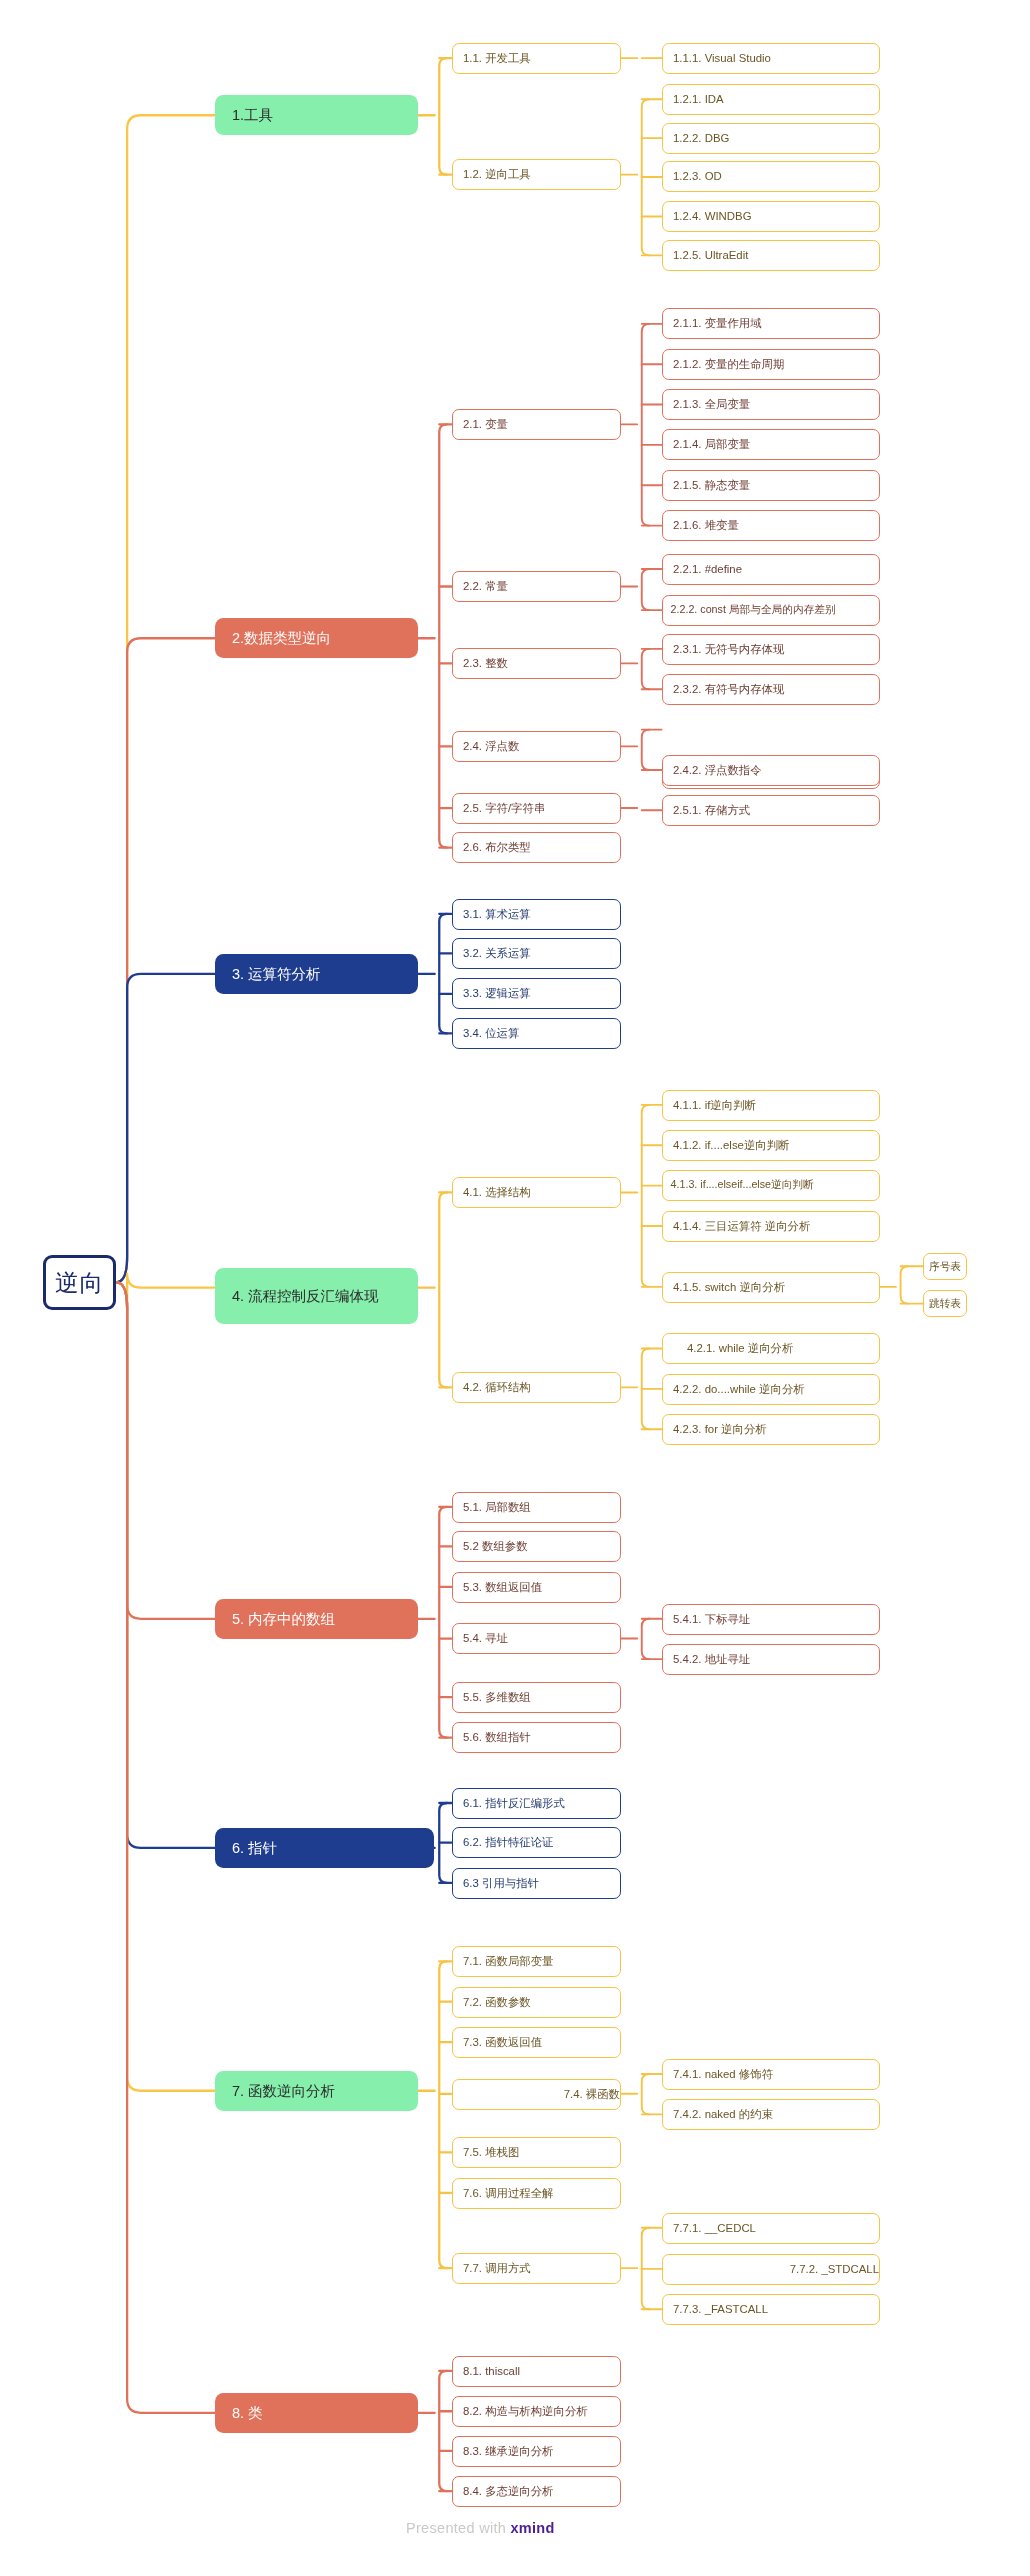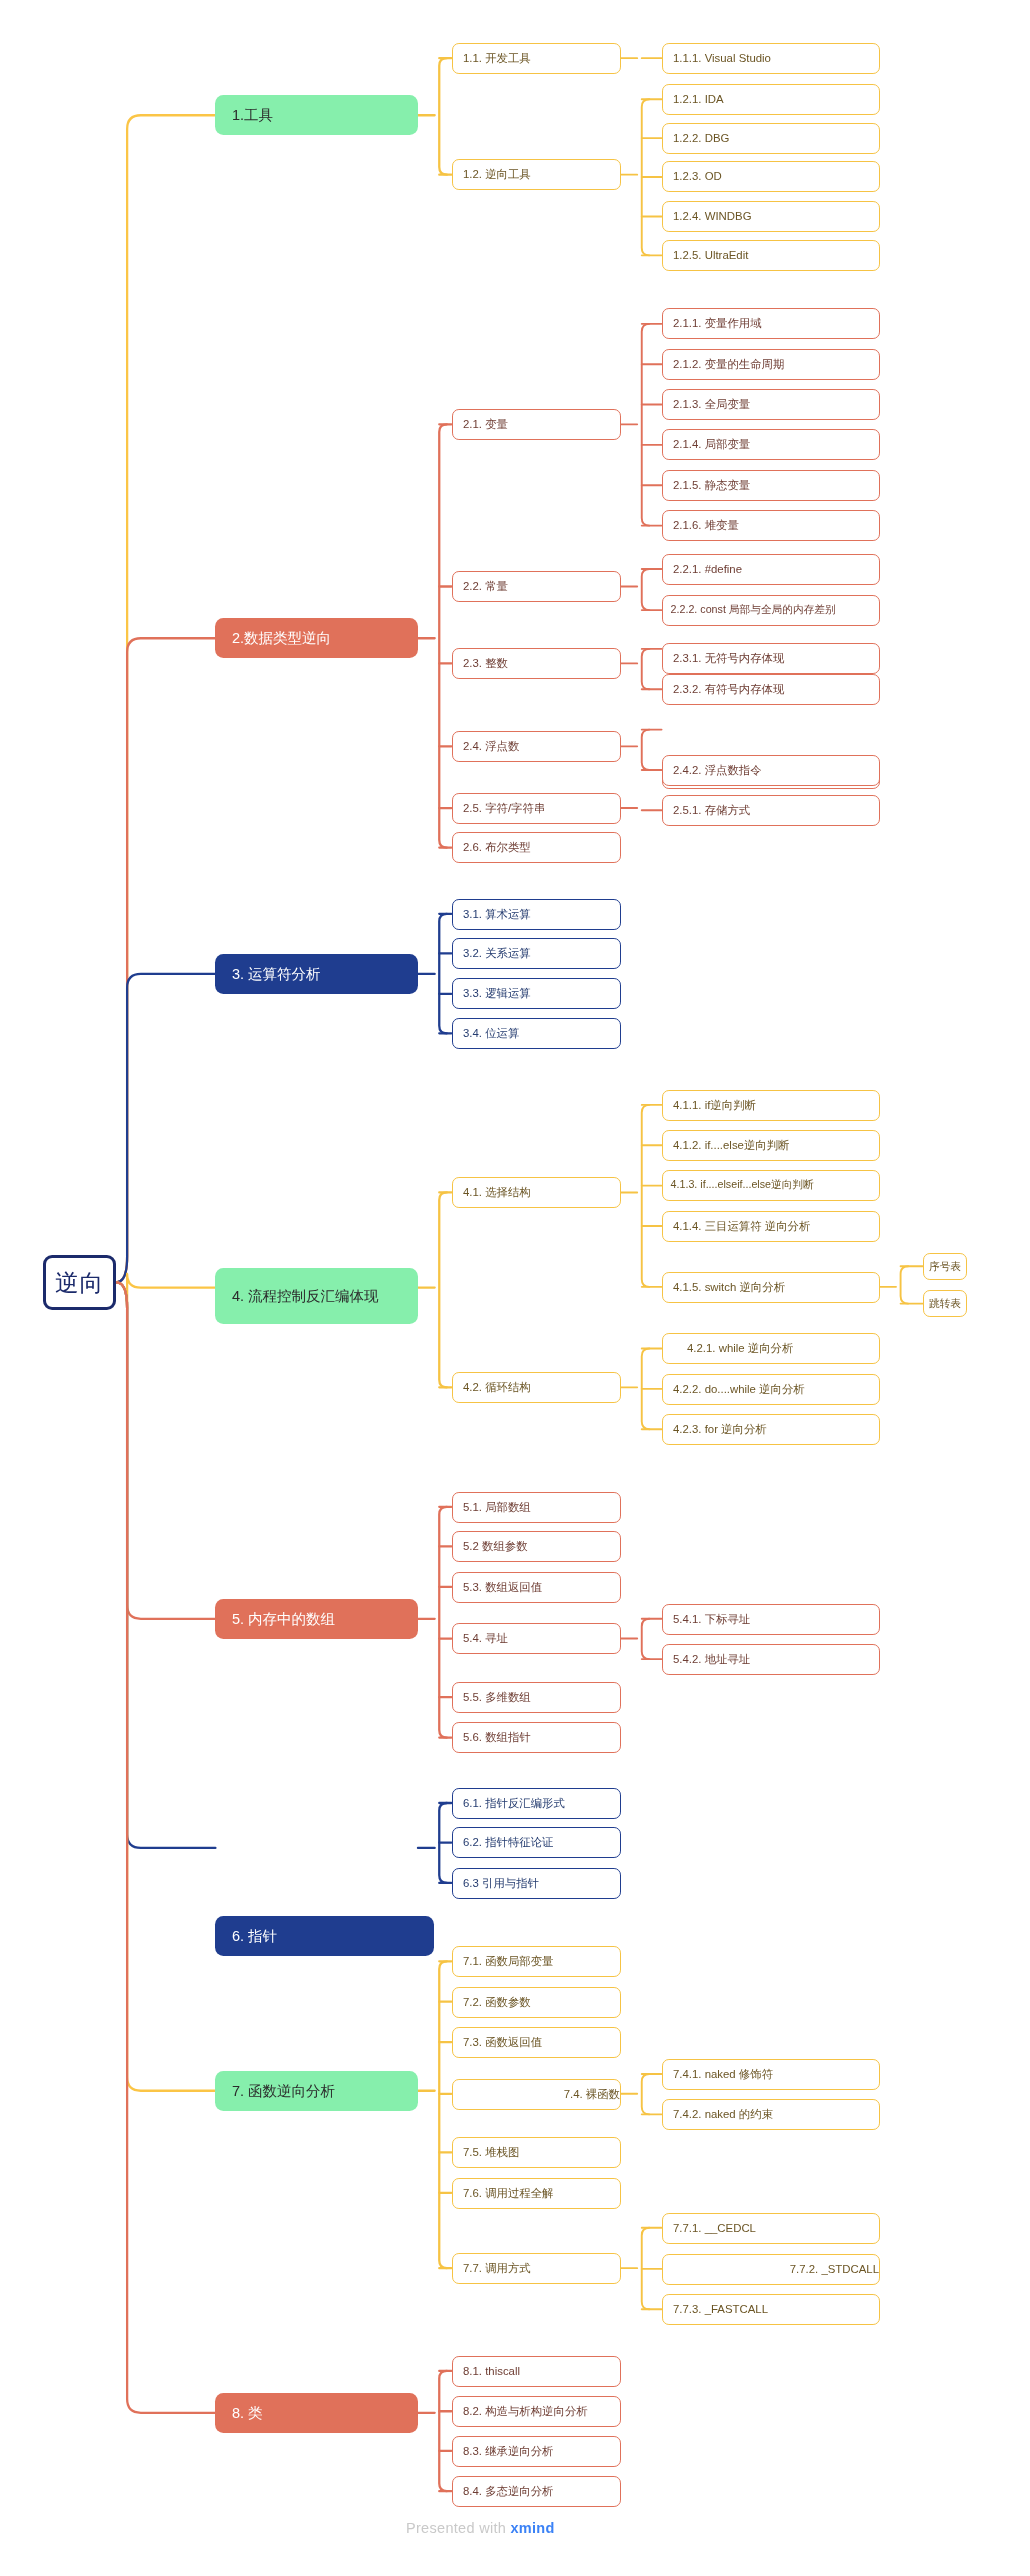--- a/index.html
+++ b/index.html
@@ -71,21 +71,21 @@
   .lx.blue   { border-color: #1f3d8f; color: #253c70; }
 
   .lx.small { font-size: 10.7px; padding-left: 7.6px; }
 
   .footer {
     position: absolute;
     color: #c9c9c9;
     font-size: 14.5px;
     letter-spacing: 0.3px;
   }
-  .footer b { color: #3b82f6; }
+  .footer b { color: #4c1d95; }
 </style>
 </head>
 <body>
 
 <div id="canvas">
 
   <svg id="links" viewBox="0 0 1353 3383">
       <path d="M 153 1684 C 165 1684 167 1666 167 1650 L 167 169 Q 167 151 185 151 L 283 151" fill="none" stroke="#fbc546" stroke-width="3" stroke-linecap="round" stroke-linejoin="round"></path>
       <path d="M 153 1684 C 165 1684 167 1666 167 1650 L 167 856 Q 167 838 185 838 L 283 838" fill="none" stroke="#e0715a" stroke-width="3" stroke-linecap="round" stroke-linejoin="round"></path>
       <path d="M 153 1684 C 165 1684 167 1666 167 1650 L 167 1297 Q 167 1279 185 1279 L 283 1279" fill="none" stroke="#1f3d8f" stroke-width="3" stroke-linecap="round" stroke-linejoin="round"></path>
@@ -282,21 +282,21 @@
     <span>2.1.6. 堆变量</span>
   </div>
 
   <div class="node lx red" style="left:662px; top:554px; width:218px; height:30.5px;">
     <span>2.2.1. #define</span>
   </div>
   <div class="node lx red small" style="left:662px; top:595px; width:218px; height:30.5px;">
     <span>2.2.2. const 局部与全局的内存差别</span>
   </div>
 
-  <div class="node lx red" style="left:662px; top:634px; width:218px; height:30.5px;margin-top:9px;">
+  <div class="node lx red" style="left:662px; top:634px; width:218px; height:30.5px;">
     <span>2.3.1. 无符号内存体现</span>
   </div>
   <div class="node lx red" style="left:662px; top:674px; width:218px; height:30.5px;">
     <span>2.3.2. 有符号内存体现</span>
   </div>
 
   <div class="node lx red" style="left:662px; top:714px; width:218px; height:30.5px;margin-top:44px;">
     <span>2.4.1. 浮点数编码方式</span>
   </div>
   <div class="node lx red" style="left:662px; top:755px; width:218px; height:30.5px;">
@@ -391,21 +391,21 @@
     <span>5.6. 数组指针</span>
   </div>
 
   <div class="node lx red" style="left:662px; top:1604px; width:218px; height:30.5px;">
     <span>5.4.1. 下标寻址</span>
   </div>
   <div class="node lx red" style="left:662px; top:1644px; width:218px; height:30.5px;">
     <span>5.4.2. 地址寻址</span>
   </div>
 
-  <div class="node l1 blue" style="left:215px; top:1916px; width:219px; height:40px;">
+  <div class="node l1 blue" style="left:215px; top:1828px; width:219px; height:40px;">
     <span>6. 指针</span>
   </div>
 
   <div class="node lx blue" style="left:452px; top:1788px; width:169px; height:30.5px;">
     <span>6.1. 指针反汇编形式</span>
   </div>
   <div class="node lx blue" style="left:452px; top:1827px; width:169px; height:30.5px;">
     <span>6.2. 指针特征论证</span>
   </div>
   <div class="node lx blue" style="left:452px; top:1868px; width:169px; height:30.5px;">

